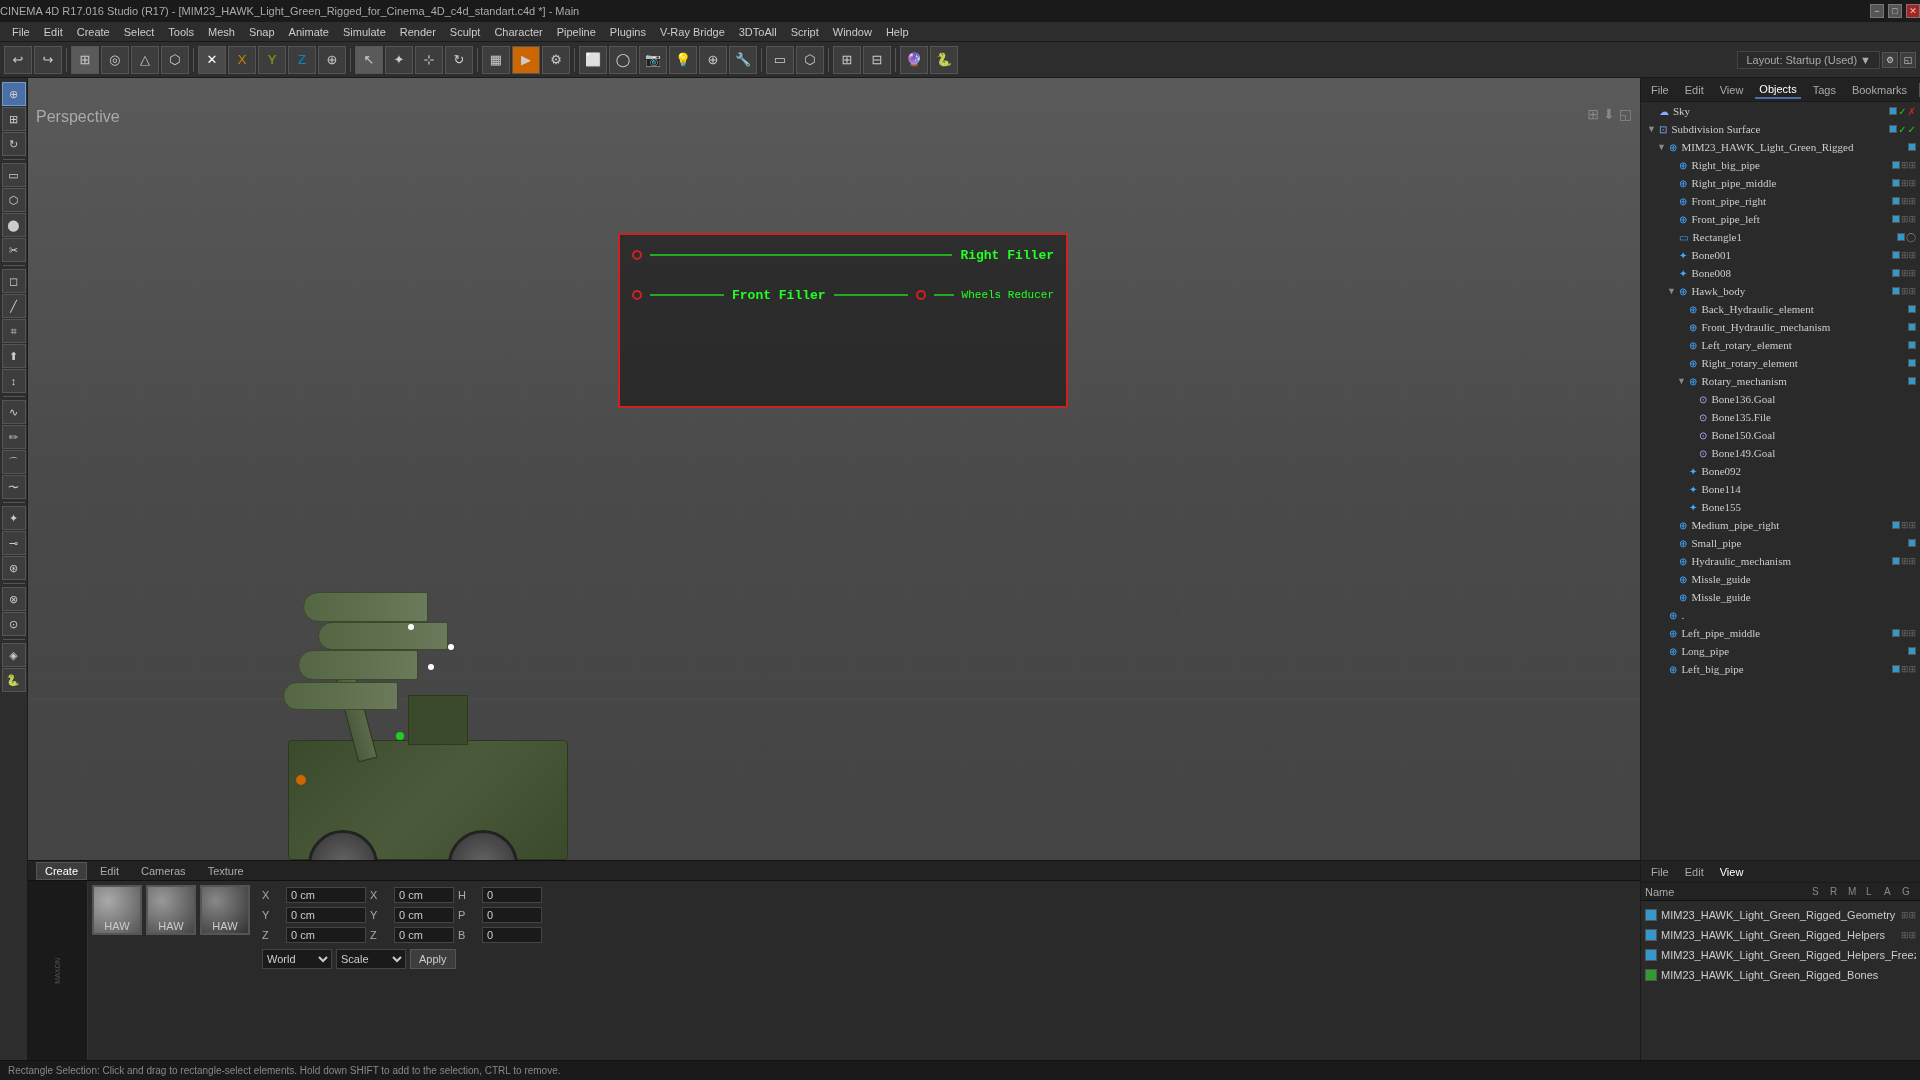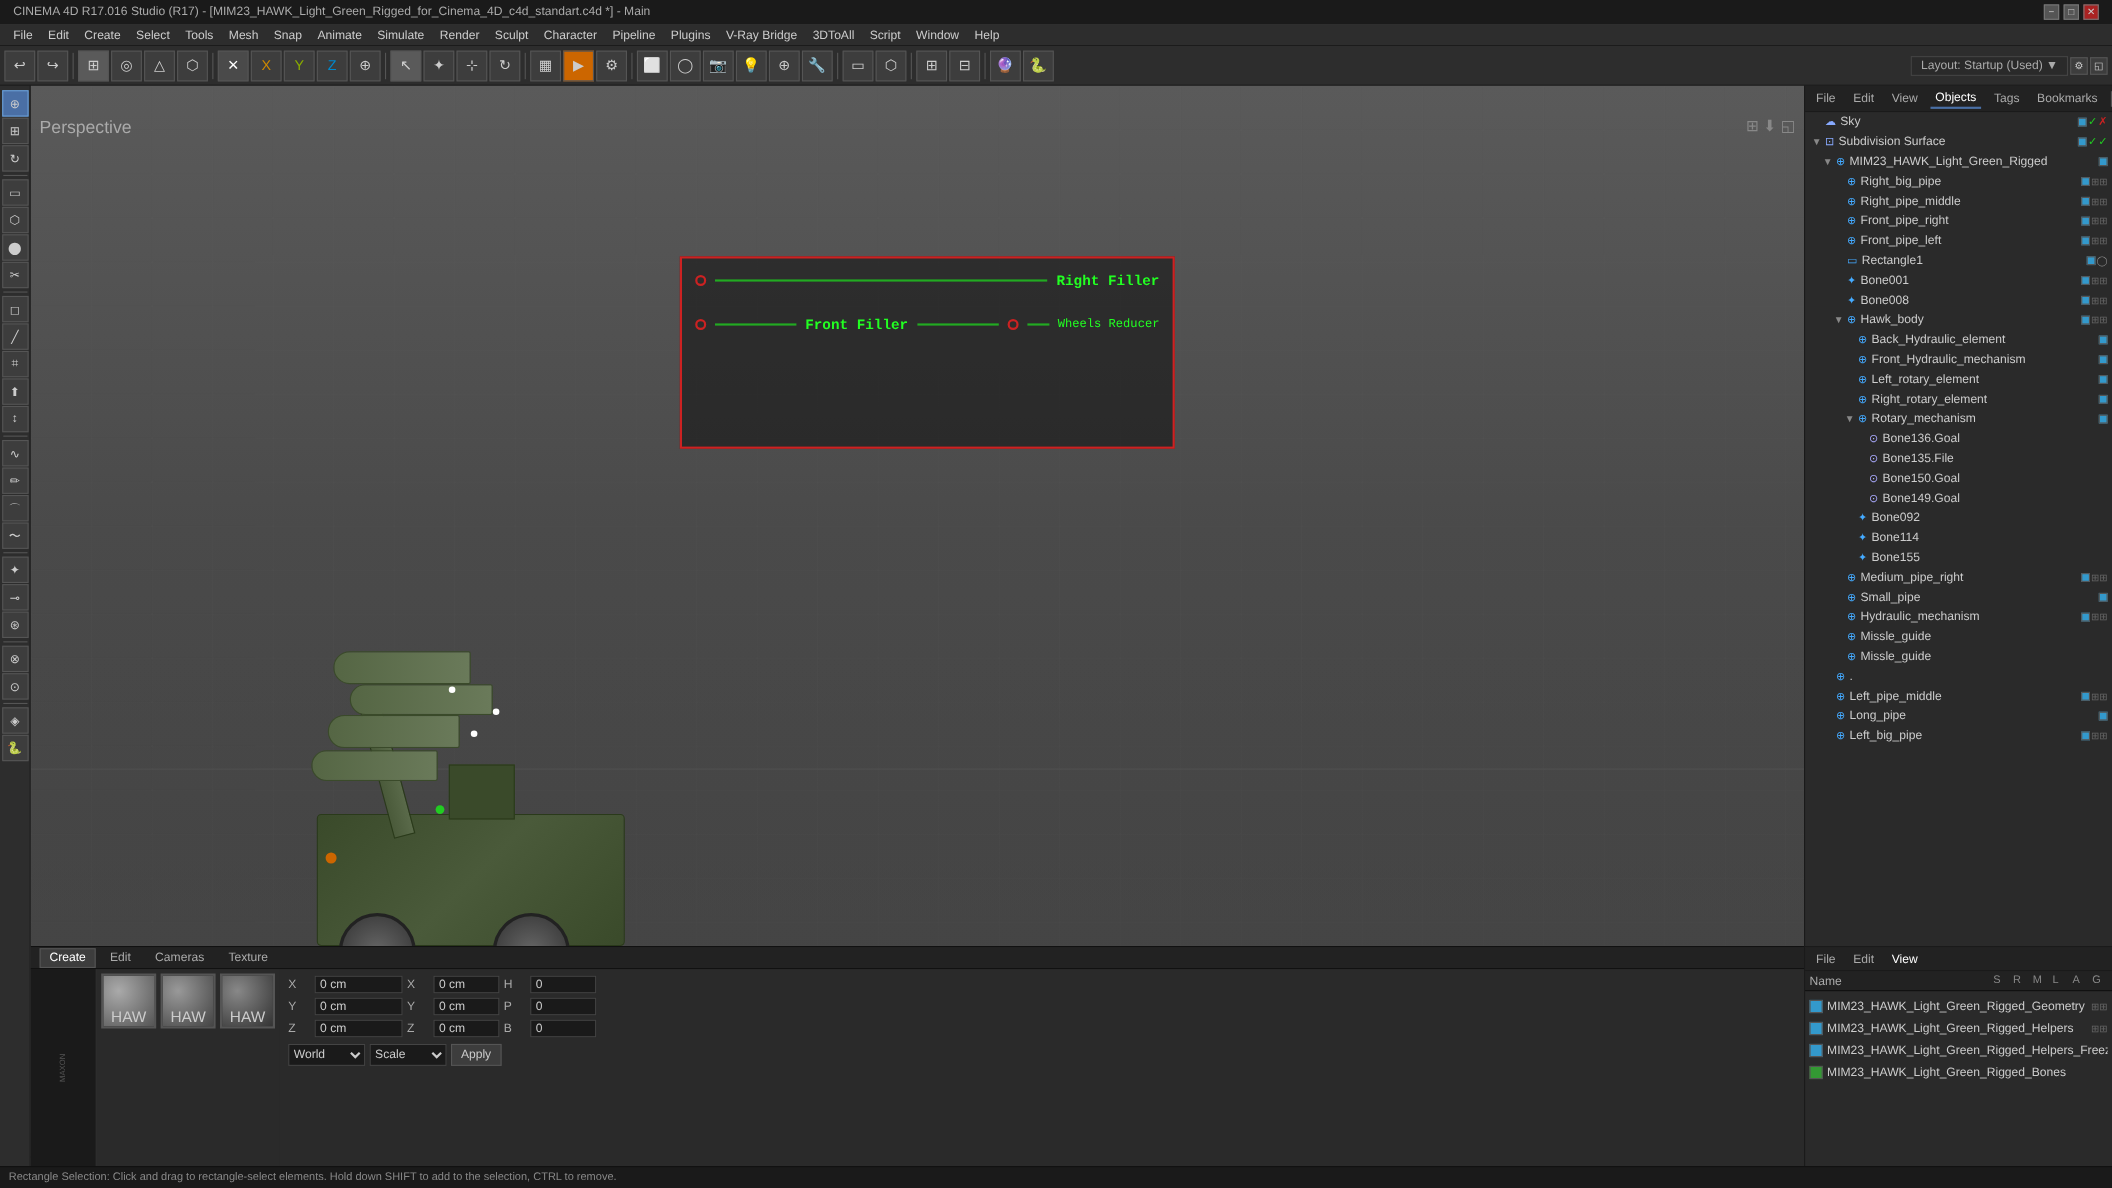--- a/index.html
+++ b/index.html
@@ -14,21 +14,21 @@
       user-select: none;
     }
 
     
     #title-bar {
       height: 22px;
       background: #1a1a1a;
       display: flex;
       align-items: center;
       justify-content: space-between;
-      padding: 0 12px;
+      padding: 0 0;
       color: #aaa;
       font-size: 11px;
     }
     #title-bar .win-controls { display: flex; gap: 4px; }
     #title-bar .win-btn {
       width: 14px; height: 14px;
       background: #555;
       border: 1px solid #777;
       color: #ccc;
       font-size: 9px;
@@ -257,21 +257,21 @@
       height: 18px;
       padding-right: 4px;
       cursor: pointer;
       font-size: 11px;
       color: #ccc;
       gap: 2px;
     }
     .tree-indent { display: inline-block; }
     .tree-arrow { color: #888; font-size: 9px; width: 10px; }
     .tree-icon { font-size: 10px; margin-right: 2px; }
-    .tree-label { flex: 1; white-space: nowrap; overflow: hidden; text-overflow: ellipsis; font-size: 11px; }
+    .tree-label { flex: 1; white-space: nowrap; overflow: hidden; text-overflow: ellipsis; font-size: 11px; font-family: Liberation Serif, serif; }
     .tree-dots {
       display: flex;
       gap: 1px;
       align-items: center;
     }
     .tree-dot {
       width: 8px; height: 8px;
       border: 1px solid #555;
     }
     .dot-blue { background: #3399cc; }
@@ -381,21 +381,21 @@
     .material-thumb {
       width: 50px; height: 50px;
       background: linear-gradient(135deg, #888, #444);
       border: 2px solid #555;
       display: flex;
       flex-direction: column;
       align-items: center;
       justify-content: flex-end;
       cursor: pointer;
     }
-    .material-thumb span { font-size: 14px; color: #ccc; padding: 1px; }
+    .material-thumb span { font-size: 11px; color: #ccc; padding: 1px; }
 
     
     #attributes-panel {
       flex: 1;
       background: #2a2a2a;
       padding: 4px 8px;
     }
     .attr-row {
       display: flex;
       align-items: center;

